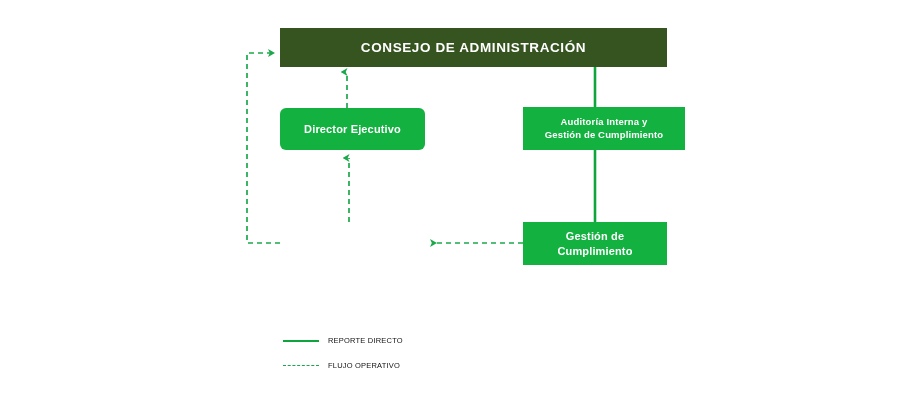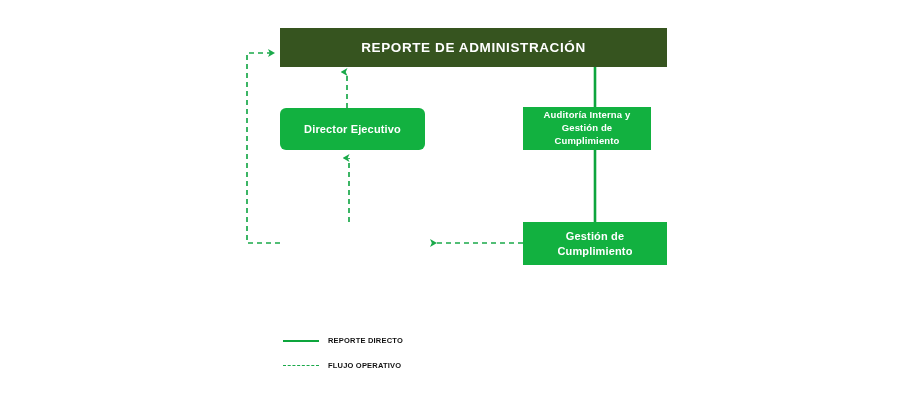--- a/index.html
+++ b/index.html
@@ -55,21 +55,21 @@
   .node-director {
     left: 280px;
     top: 108px;
     width: 145px;
     height: 42px;
     border-radius: 6px;
   }
   .node-auditoria {
     left: 523px;
     top: 107px;
-    width: 128px;
+    width: 162px;
     height: 43px;
     font-size: 9.5px;
   }
   .node-comite {
     left: 280px;
     top: 222px;
     width: 145px;
     height: 43px;
   }
   .node-gestion {
@@ -96,21 +96,21 @@
     flex: 0 0 36px;
   }
   .legend-solid {
     border-top: 2.5px solid #0da53c;
   }
   .legend-dashed {
     border-top: 1.6px dashed #1aa94a;
   }
   .legend-label {
     font-size: 7.5px;
-    font-weight: bold;
+    font-weight: normal;
     color: #111111;
     letter-spacing: 0.2px;
     white-space: nowrap;
     text-align: center;
   }
 </style>
 </head>
 <body>
 
 <div id="canvas">
@@ -135,21 +135,21 @@
     <line x1="347" y1="108" x2="347" y2="72" stroke="#1aa94a" stroke-width="1.7" stroke-dasharray="5,4" marker-end="url(#arrow-up)"></line>
 
     <line x1="349" y1="222" x2="349" y2="158" stroke="#1aa94a" stroke-width="1.7" stroke-dasharray="5,4" marker-end="url(#arrow-up)"></line>
 
     <line x1="523" y1="243" x2="433" y2="243" stroke="#1aa94a" stroke-width="1.7" stroke-dasharray="5,4" marker-end="url(#arrow-left)"></line>
 
     <path d="M280,243 L247,243 L247,53 L271,53" fill="none" stroke="#1aa94a" stroke-width="1.7" stroke-dasharray="5,4" marker-end="url(#arrow-right)"></path>
   </svg>
 
   <div class="node-box node-header">
-    <span>REPORTE DE ADMINISTRACIÓN</span>
+    <span>CONSEJO DE ADMINISTRACIÓN</span>
   </div>
 
   <div class="node-box node-green node-director">
     <span>Director Ejecutivo</span>
   </div>
 
   <div class="node-box node-green node-auditoria">
     <span>
       <span>Auditoría Interna y</span><br>
       <span>Gestión de Cumplimiento</span>

